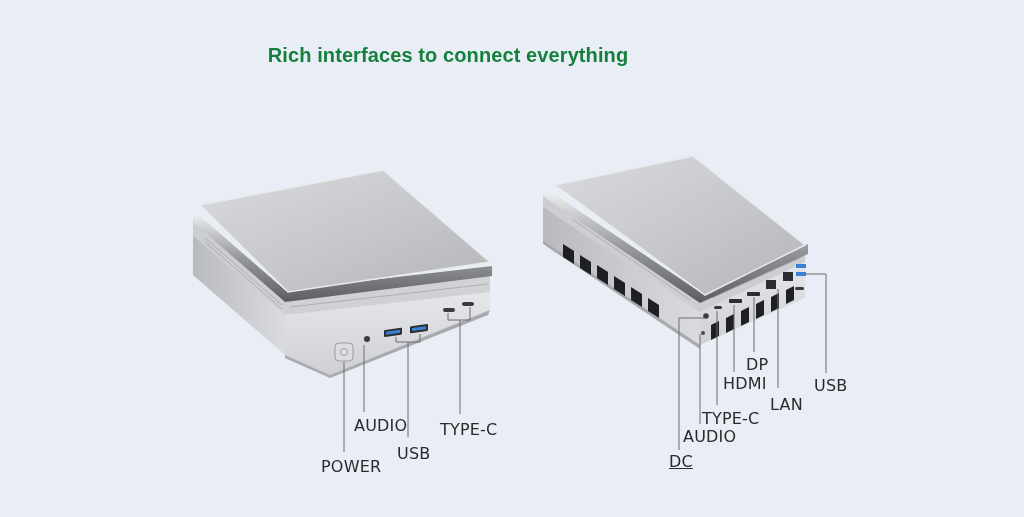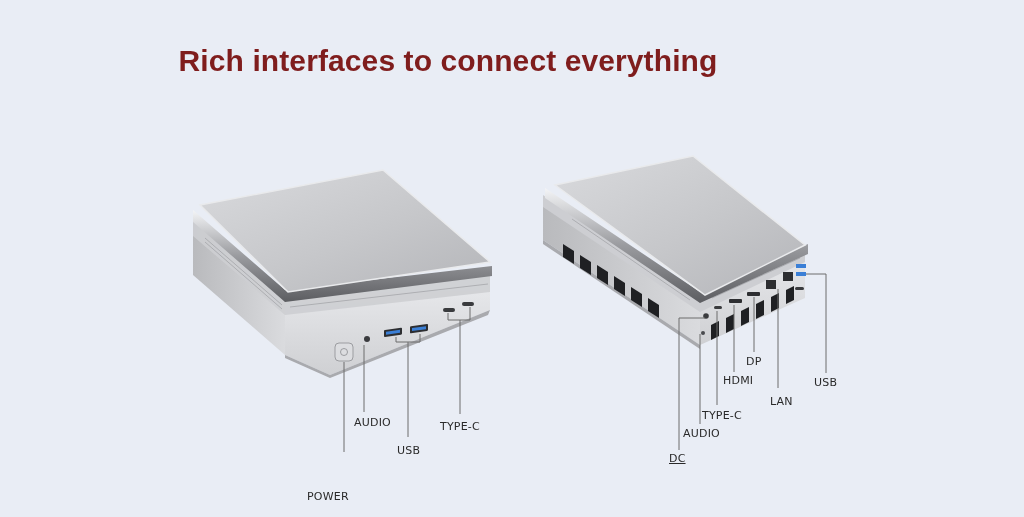--- a/index.html
+++ b/index.html
@@ -4,26 +4,26 @@
   <style>
     html, body { margin: 0; padding: 0; }
     body {
       width: 1024px; height: 517px; overflow: hidden;
       background: #e9edf5;
       font-family: "Liberation Sans", sans-serif;
       position: relative;
     }
     .title {
       position: absolute; left: 0; top: 44px; width: 896px;
-      text-align: center; font-weight: bold; font-size: 30px;
-      color: #7f1d1d; letter-spacing: 0.1px;
+      text-align: center; font-weight: bold; font-size: 20px;
+      color: #15803d; letter-spacing: 0.1px;
     }
     svg.scene { position: absolute; left: 0; top: 0; }
     .label {
-      position: absolute; font-size: 11px; color: #2a2a2a;
+      position: absolute; font-size: 16px; color: #2a2a2a;
       font-family: "DejaVu Sans", sans-serif; letter-spacing: 0.2px;
       white-space: nowrap;
     }
   </style>
 </head>
 <body>
 
 <div class="title">Rich interfaces to connect everything</div>
 
 <svg class="scene" width="1024" height="517" viewBox="0 0 1024 517">
@@ -151,21 +151,21 @@
       <line x1="700" y1="334" x2="700" y2="424"></line>
       <line x1="717" y1="311" x2="717" y2="405"></line>
       <line x1="734" y1="305" x2="734" y2="372"></line>
       <line x1="754" y1="297" x2="754" y2="352"></line>
       <line x1="778" y1="289" x2="778" y2="388"></line>
       <polyline points="806,274 826,274 826,373"></polyline>
     </g>
   </g>
 </svg>
 
-<div class="label" style="left:307px; top:457px;margin-top:33px;">POWER</div>
+<div class="label" style="left:321px; top:457px;">POWER</div>
 <div class="label" style="left:354px; top:416px;">AUDIO</div>
 <div class="label" style="left:397px; top:444px;">USB</div>
 <div class="label" style="left:440px; top:420px;">TYPE-C</div>
 
 <div class="label" style="left:669px; top:452px;text-decoration:underline;">DC</div>
 <div class="label" style="left:683px; top:427px;">AUDIO</div>
 <div class="label" style="left:702px; top:409px;">TYPE-C</div>
 <div class="label" style="left:723px; top:374px;">HDMI</div>
 <div class="label" style="left:746px; top:355px;">DP</div>
 <div class="label" style="left:770px; top:395px;text-align:center;">LAN</div>

